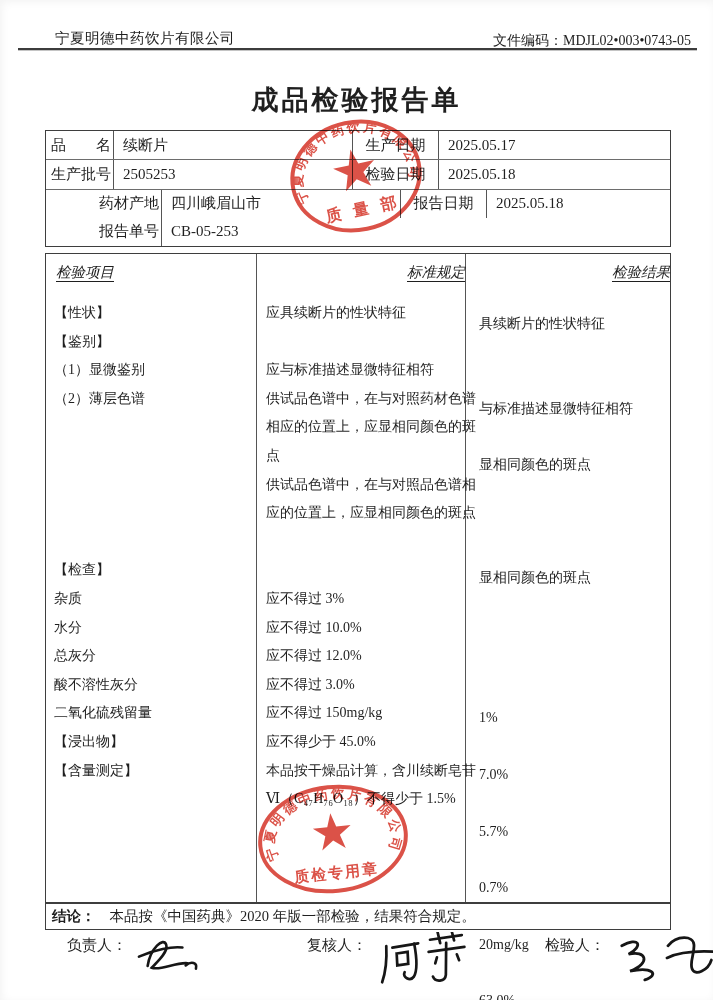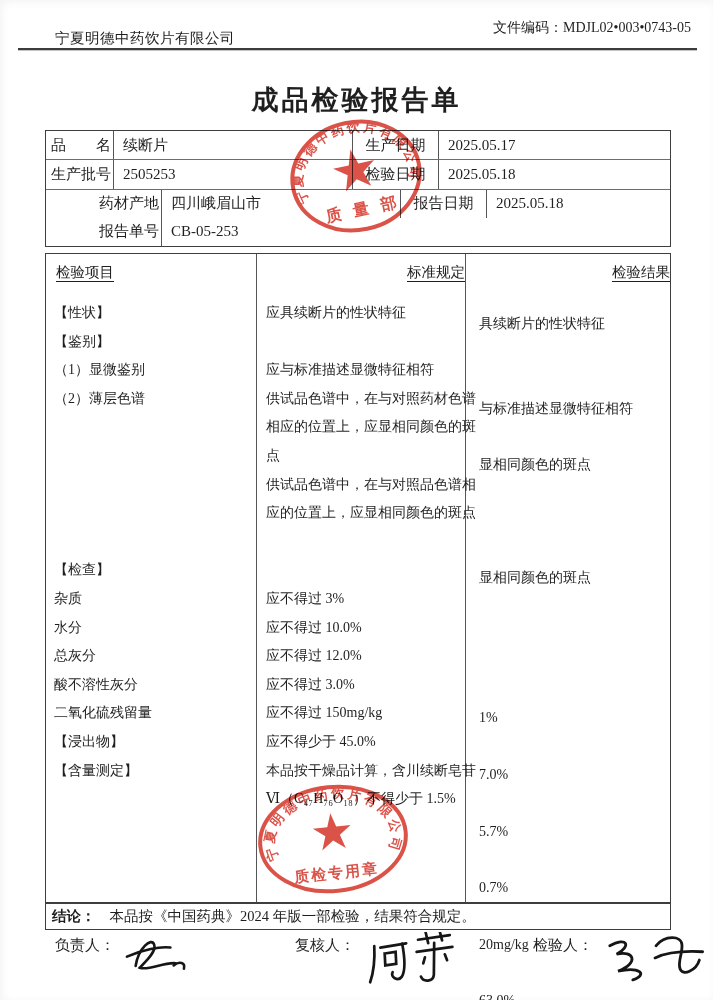--- a/index.html
+++ b/index.html
@@ -3,52 +3,52 @@
 <meta charset="utf-8">
 <style>
   html,body{margin:0;padding:0;background:#ffffff;}
   .page{
     position:relative;width:713px;height:1000px;background:#fff;overflow:hidden;
     font-family:"Liberation Serif","DejaVu Serif",serif;color:#1f1f1f;
     box-shadow:inset 2px 2px 8px rgba(0,0,0,0.05);
   }
   
   .hdr-company{position:absolute;left:55px;top:29px;font-size:14.5px;letter-spacing:0.5px;}
-  .hdr-code{position:absolute;right:22px;top:19px;font-size:14px;}
+  .hdr-code{position:absolute;right:22px;top:32px;font-size:14px;}
   .hdr-rule{position:absolute;left:18px;right:16px;top:48px;height:2px;background:#3c3c3c;border-bottom:1px solid #c4c4c4;}
   .doc-title{position:absolute;left:0;right:0;top:82px;text-align:center;font-size:27px;font-weight:bold;letter-spacing:3px;}
   
   .info-table{position:absolute;left:45px;top:130px;width:626px;height:117px;border:1px solid #3e3e3e;box-sizing:border-box;display:flex;flex-direction:column;font-size:15px;}
   .info-row{display:flex;flex:1;border-bottom:1px solid #6d6d6d;}
   .info-row:last-child{border-bottom:none;margin-left:48px;}
   .ic{box-sizing:border-box;display:flex;align-items:center;white-space:nowrap;overflow:hidden;}
   .ic-label{width:68px;border-right:1px solid #555;padding-left:5px;}
   .ic-value{width:239px;border-right:1px solid #555;padding-left:9px;}
   .ic-label2{width:86px;border-right:1px solid #555;justify-content:center;}
   .ic-value2{flex:1;padding-left:9px;}
   .ic-value-wide{flex:1;padding-left:9px;border-right:none;}
   
   .main-table{position:absolute;left:45px;top:253px;width:626px;height:650px;border:1px solid #3e3e3e;box-sizing:border-box;display:flex;font-size:14px;}
   .mcol{box-sizing:border-box;display:flex;flex-direction:column;}
   .mcol-item{width:211px;border-right:1px solid #555;}
   .mcol-standard{width:209px;border-right:1px solid #555;}
   .mcol-result{flex:1;}
   .mhead{height:45px;box-sizing:border-box;padding-top:9px;font-size:14.5px;}
-  .mhead span{text-decoration:underline;text-underline-offset:4px;}
+  .mhead span{text-decoration:underline;text-underline-offset:4px;font-style:italic;}
   .mhead-left{padding-left:10px;}
   .mhead-center{text-align:right;}
   .tline{height:28.6px;line-height:28.6px;white-space:nowrap;overflow:visible;}
   .mcol-item .tline{padding-left:8px;}
   .mcol-standard .tline{padding-left:9px;}
   .mcol-result .tline{padding-left:13px;margin-top:28px;}
   
   .conclusion{position:absolute;left:45px;top:903px;width:626px;height:27px;border:1px solid #3e3e3e;box-sizing:border-box;display:flex;align-items:center;font-size:14.5px;padding-left:6px;}
   .conclusion b{margin-right:14px;}
   .sign-row{position:absolute;left:45px;top:932px;width:640px;height:62px;font-size:15px;}
-  .sign-group{position:absolute;top:2px;display:flex;align-items:flex-start;}
+  .sign-group{position:absolute;top:2px;display:flex;align-items:flex-start;margin-left:12px;}
   .sg1{left:10px;} .sg2{left:250px;} .sg3{left:488px;}
   .sign-label{white-space:nowrap;padding-top:2px;}
   .sign-svg{margin-left:6px;margin-top:-2px;}
   
   .stamp{position:absolute;pointer-events:none;mix-blend-mode:multiply;opacity:0.88;}
   .stamp-dept{left:281px;top:113px;}
   .stamp-qc{left:254px;top:783px;}
   .stamp text{font-family:"Liberation Serif","DejaVu Serif",serif;font-weight:bold;}
 </style>
 </head>
@@ -103,21 +103,21 @@
     <div class="mcol mcol-result">
       <div class="mhead mhead-center"><span>检验结果</span></div>
       <div style="display:contents">
         
       <div class="tline">具续断片的性状特征</div><div class="tline"></div><div class="tline">与标准描述显微特征相符</div><div class="tline">显相同颜色的斑点</div><div class="tline"></div><div class="tline"></div><div class="tline">显相同颜色的斑点</div><div class="tline"></div><div class="tline"></div><div class="tline"></div><div class="tline">1%</div><div class="tline">7.0%</div><div class="tline">5.7%</div><div class="tline">0.7%</div><div class="tline">20mg/kg</div><div class="tline">63.0%</div><div class="tline">6.3%</div><div class="tline"></div></div>
     </div>
   </div>
 
   <div class="conclusion">
     <b>结论：</b>
-    <span>本品按《中国药典》2024 年版一部检验，结果符合规定。</span>
+    <span>本品按《中国药典》2020 年版一部检验，结果符合规定。</span>
   </div>
 
   <div class="sign-row">
     <div class="sign-group sg1">
       <span class="sign-label">负责人：</span>
       <svg class="sign-svg" width="86" height="48" viewBox="0 0 86 48">
         <g fill="none" stroke="#161616" stroke-width="2.6" stroke-linecap="round" transform="rotate(-4 43 24)">
           <path d="M14,32 C18,14 32,4 34,12 C36,20 22,30 18,34 C26,38 42,30 54,32"></path>
           <path d="M6,22 C22,16 40,14 50,16"></path>
           <path d="M52,34 C58,30 64,32 62,38"></path>

